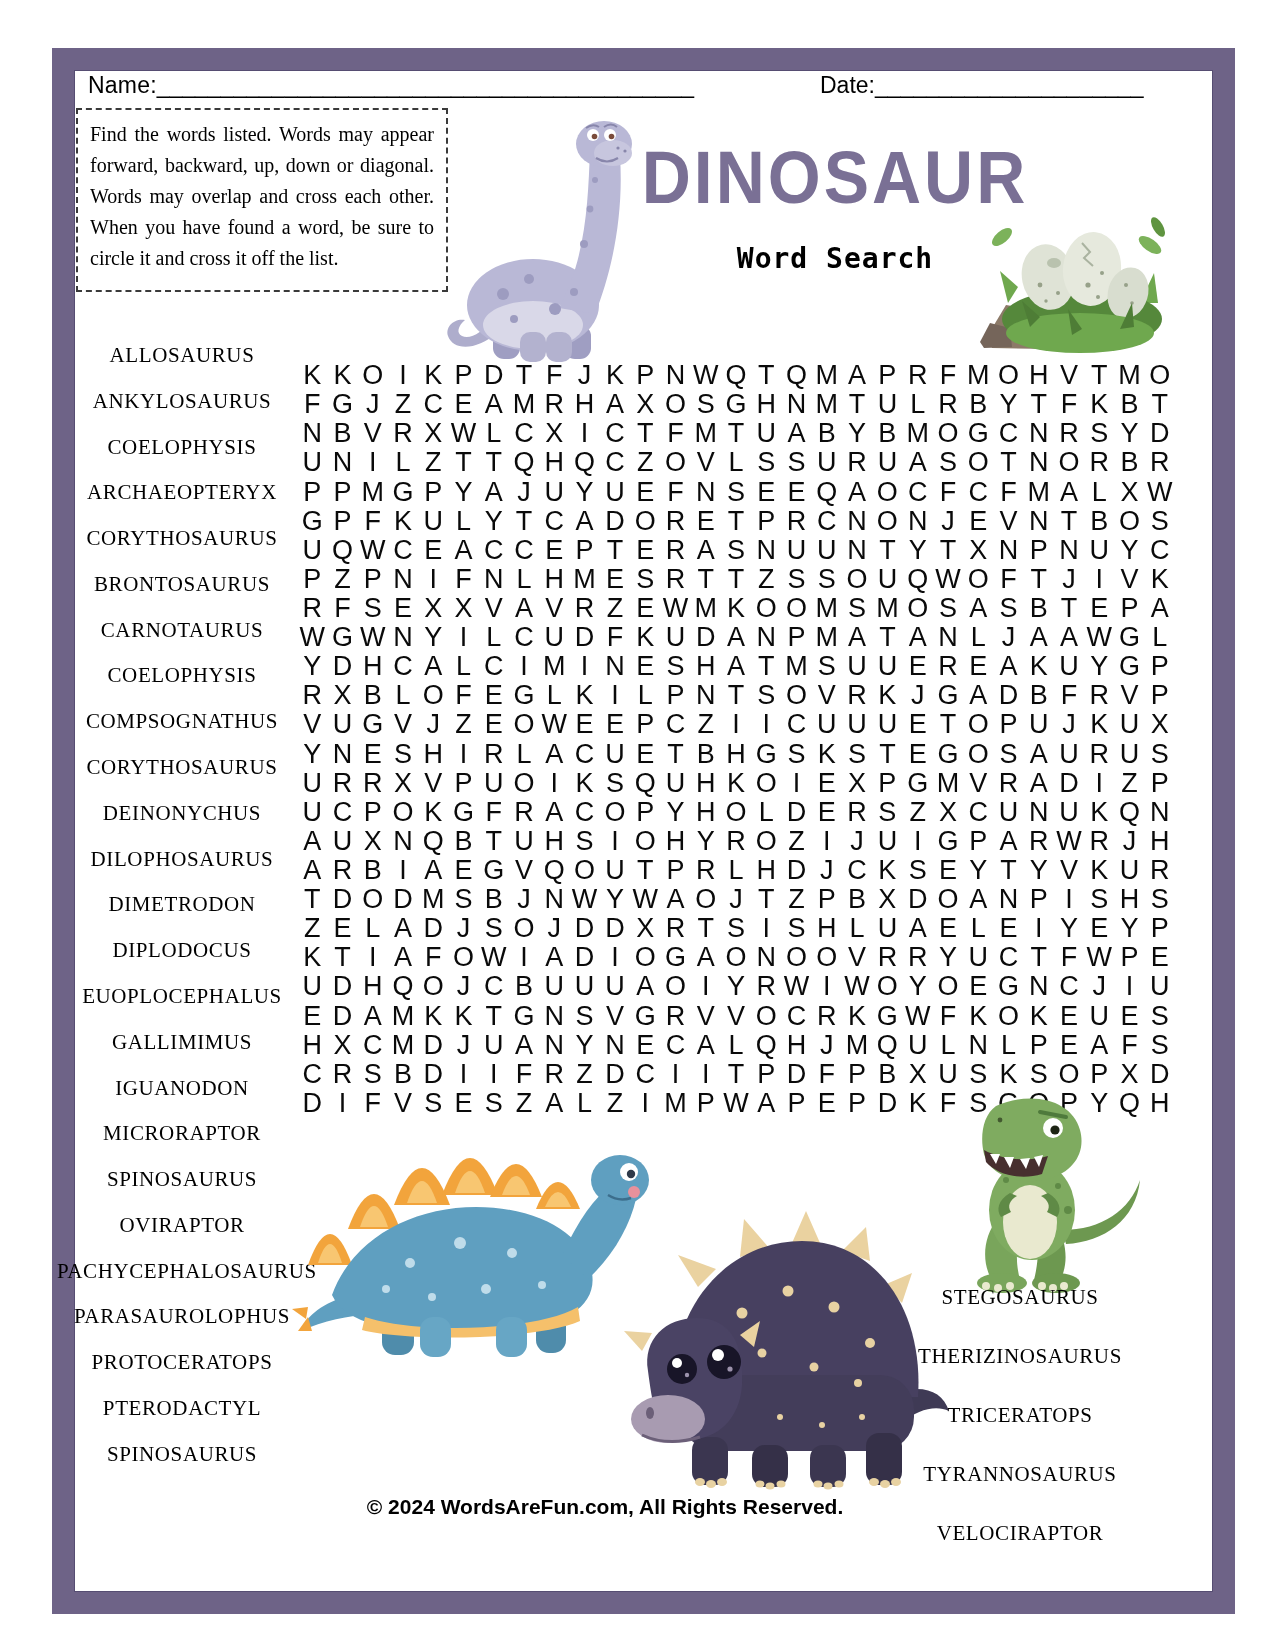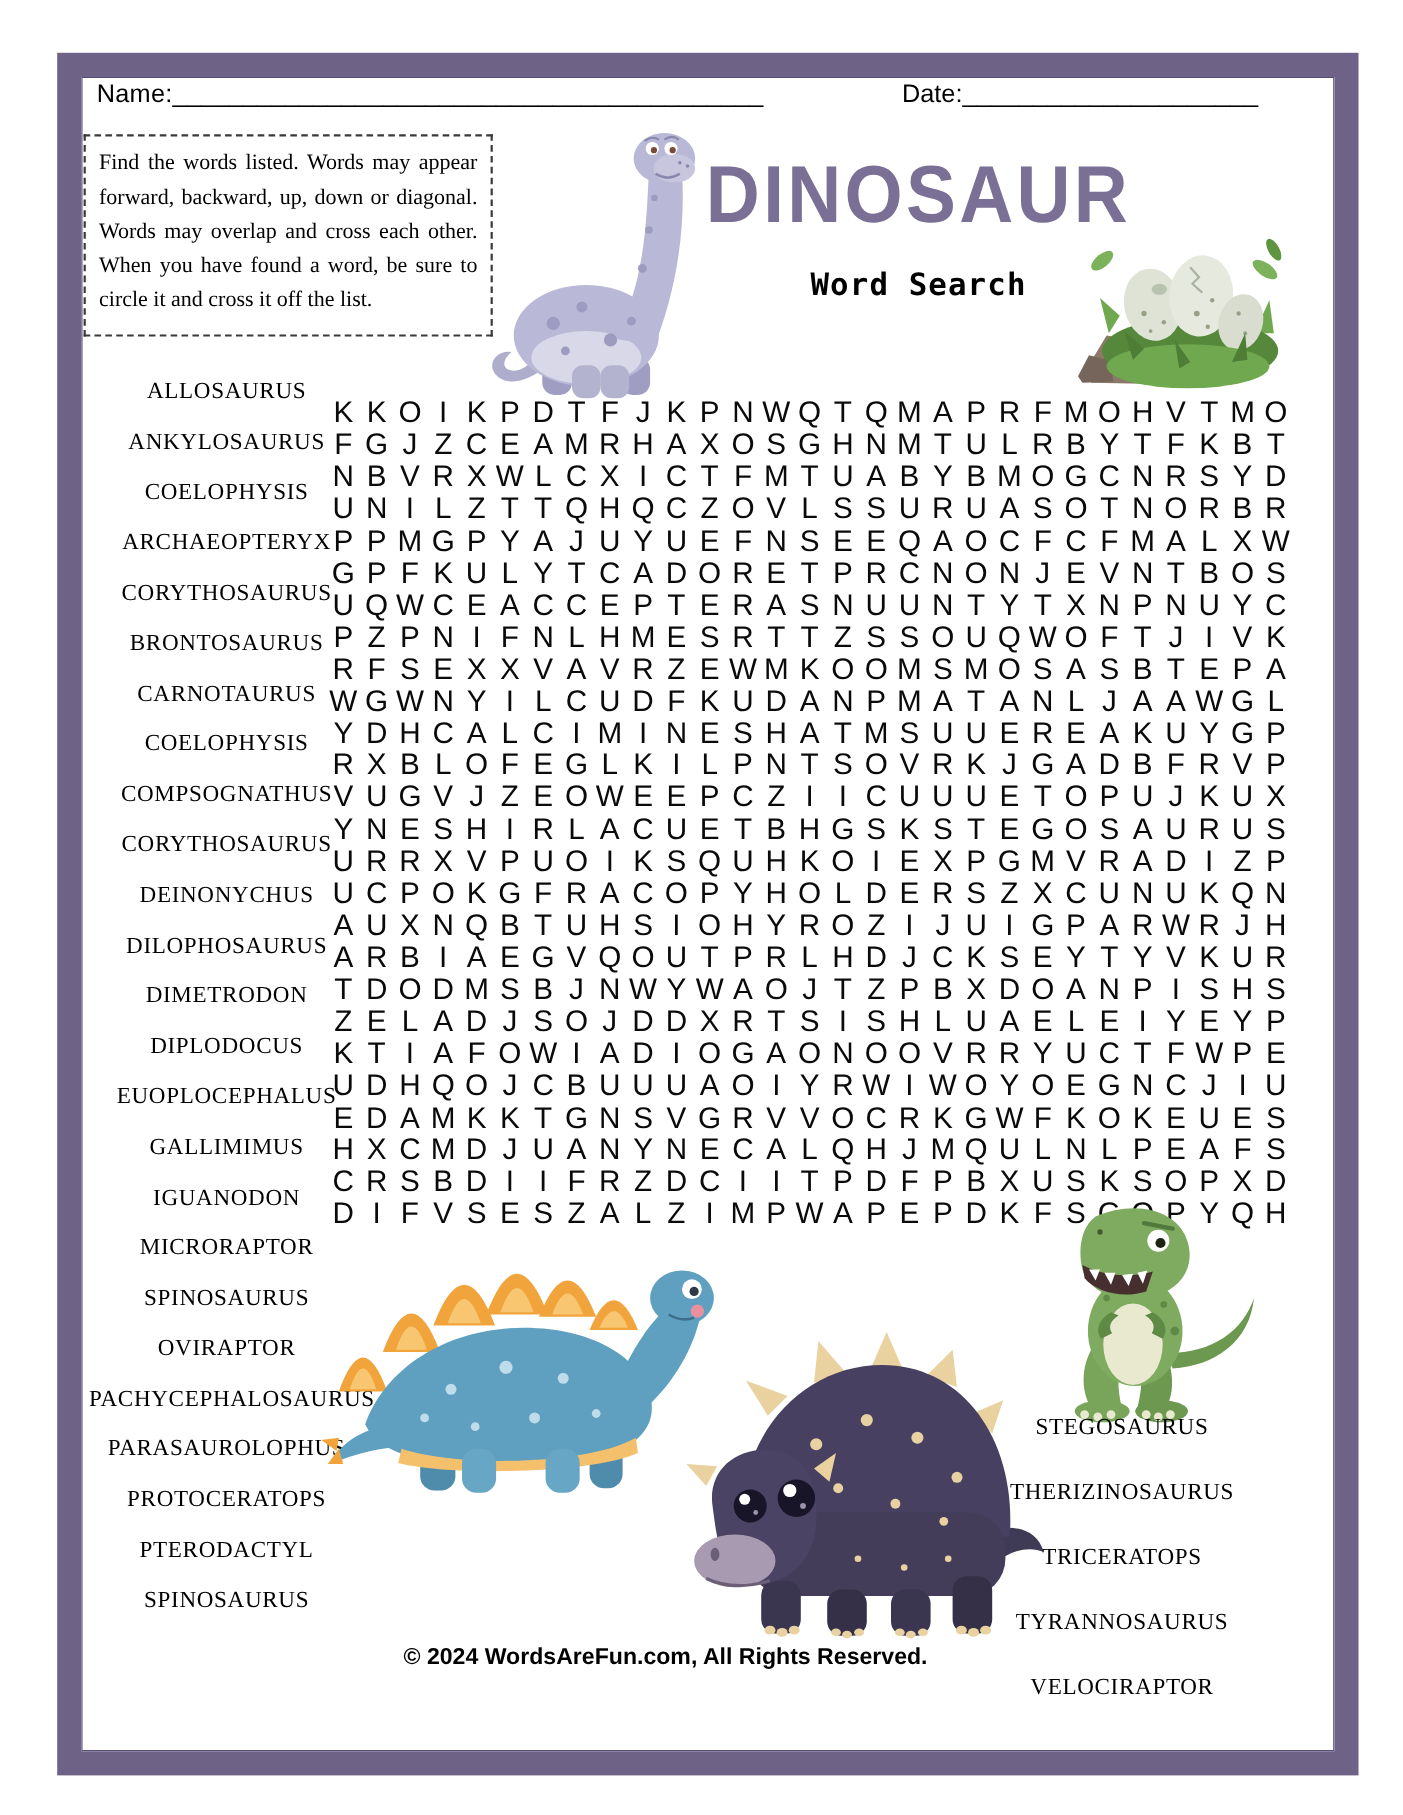--- a/index.html
+++ b/index.html
@@ -20,21 +20,21 @@
     box-shadow: inset 0 0 0 1px #564d72;
   }
 
   
   .name-row { left: 88px; top: 72px; font-size: 23px; letter-spacing: 0.2px; white-space: nowrap; }
   .date-row { left: 795px; top: 72px; font-size: 23px; white-space: nowrap; margin-left: 25px; }
   .fill-line { letter-spacing: 0px; }
 
   
   .instructions {
-    left: 76px; top: 122px; width: 372px; height: 184px;
+    left: 76px; top: 108px; width: 372px; height: 184px;
     border: 2px dashed #3a3a3a;
     padding: 9px 12px 8px 12px;
     font-family: "Liberation Serif", serif;
     font-size: 20px; line-height: 31px;
     text-align: justify;
   }
 
   
   .title-main {
     left: 610px; top: 138px; width: 450px;
@@ -54,21 +54,21 @@
     color: #000;
   }
 
   
   .word-list {
     display: flex; flex-direction: column; justify-content: space-between;
     text-align: center;
     font-family: "Liberation Serif", serif;
     font-size: 21px; letter-spacing: 0.6px;
   }
-  .word-list-left { left: 57px; top: 343px; width: 250px; height: 1124px; margin-left: 24px; }
+  .word-list-left { left: 57px; top: 343px; width: 250px; height: 1124px; }
   .word-list-right { left: 895px; top: 1285px; width: 250px; height: 205px; gap: 34px; }
 
   
   .grid {
     left: 297px; top: 361px; width: 878px; height: 757px;
     display: grid;
     grid-template-columns: repeat(29, 1fr);
     grid-auto-rows: 1fr;
   }
   .grid span {

